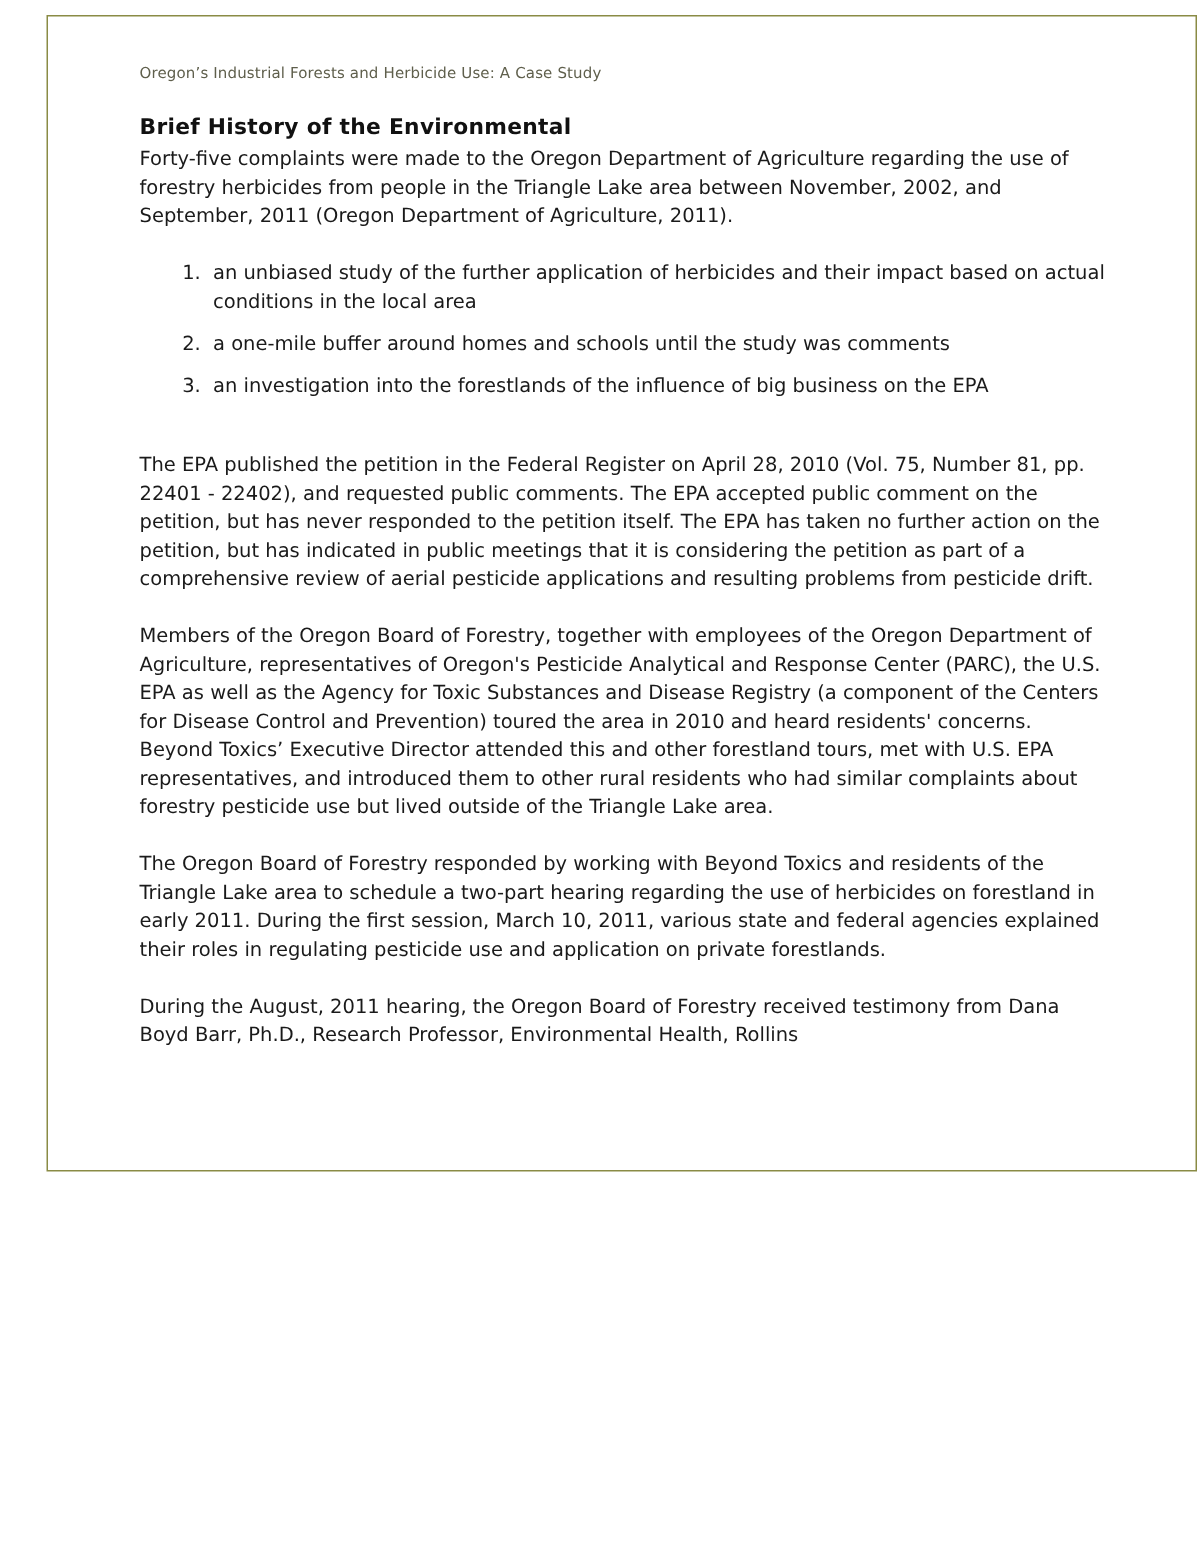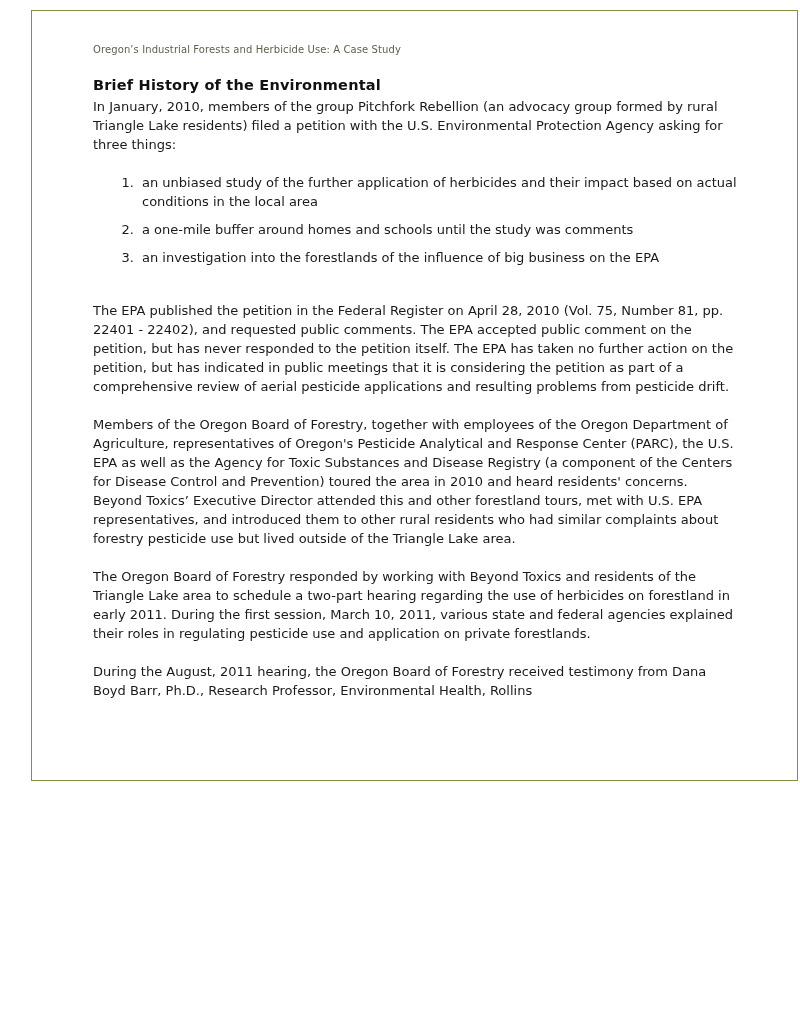--- a/index.html
+++ b/index.html
@@ -77,22 +77,22 @@
 <body>
 
 <div class="page">
   <div class="page-border"></div>
 
   <div class="content">
     <div class="running-header">Oregon’s Industrial Forests and Herbicide Use: A Case Study</div>
 
     <h1 class="section-heading">Brief History of the Environmental</h1>
 
+    <p class="body-para">Forty-five complaints were made to the Oregon Department of Agriculture regarding the use of forestry herbicides from people in the Triangle Lake area between November, 2002, and September, 2011 (Oregon Department of Agriculture, 2011).</p>
 
-    <p class="body-para">In January, 2010, members of the group Pitchfork Rebellion (an advocacy group formed by rural Triangle Lake residents) filed a petition with the U.S. Environmental Protection Agency asking for three things:</p>
 
     <ol class="petition-list">
       <li>an unbiased study of the further application of herbicides and their impact based on actual conditions in the local area</li>
       <li>a one-mile buffer around homes and schools until the study was comments</li>
       <li>an investigation into the forestlands of the influence of big business on the EPA</li>
     </ol>
 
     <p class="body-para">The EPA published the petition in the Federal Register on April 28, 2010 (Vol. 75, Number 81, pp. 22401 - 22402), and requested public comments.  The EPA accepted public comment on the petition, but has never responded to the petition itself.  The EPA has taken no further action on the petition, but has indicated in public meetings that it is considering the petition as part of a comprehensive review of aerial pesticide applications and resulting problems from pesticide drift.</p>
 
     <p class="body-para">Members of the Oregon Board of Forestry, together with employees of the Oregon Department of Agriculture, representatives of Oregon's Pesticide Analytical and Response Center (PARC), the U.S. EPA as well as the Agency for Toxic Substances and Disease Registry (a component of the Centers for Disease Control and Prevention) toured the area in 2010 and heard residents' concerns.  Beyond Toxics’ Executive Director attended this and other forestland tours, met with U.S. EPA representatives, and introduced them to other rural residents who had similar complaints about forestry pesticide use but lived outside of the Triangle Lake area.</p>

